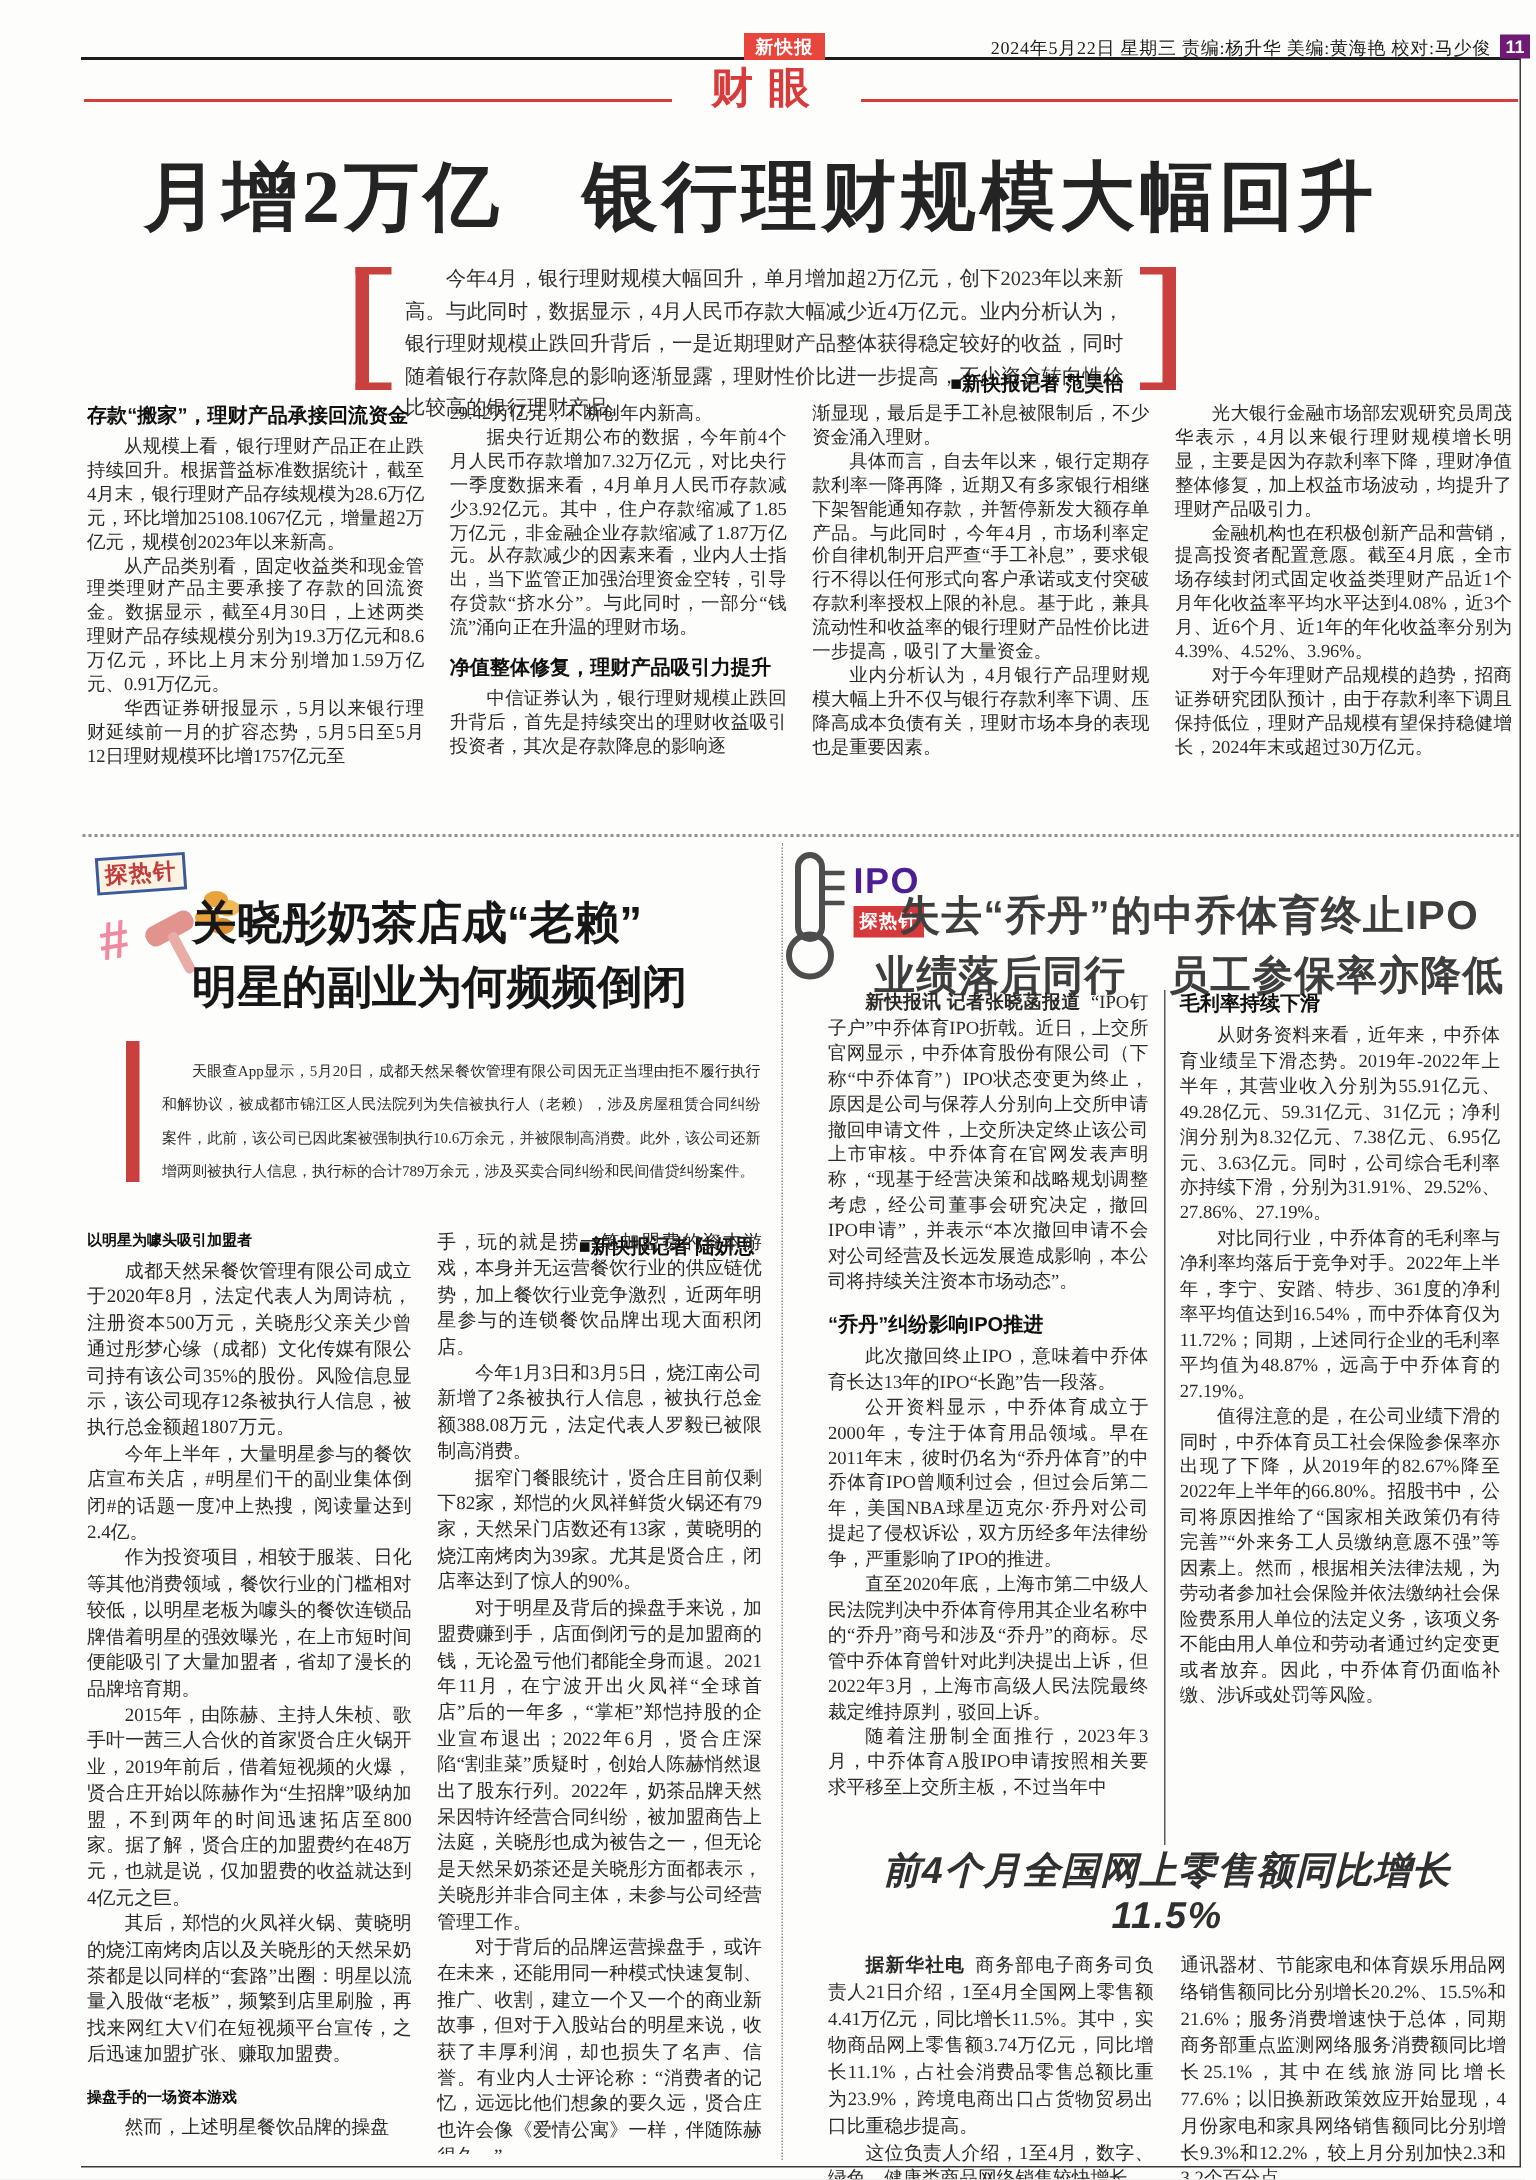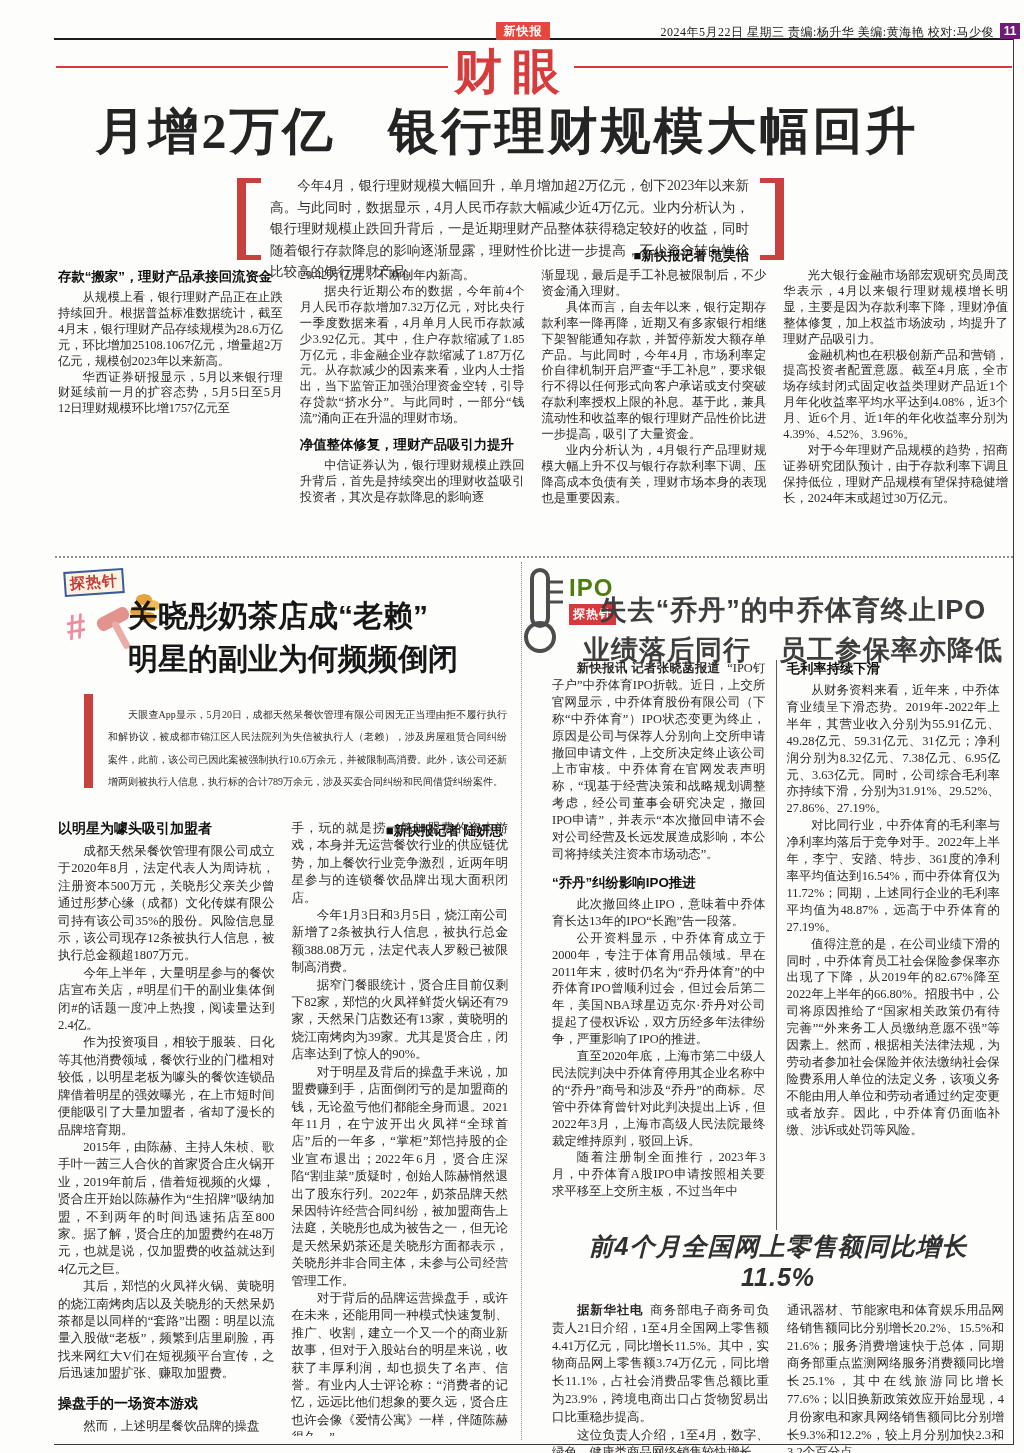--- a/index.html
+++ b/index.html
@@ -9,21 +9,21 @@
   .top-rule{position:absolute;left:54px;top:38px;width:960px;border-top:2px solid #1d1d1d;}
   .right-rule{position:absolute;left:1013px;top:38px;height:1406px;border-left:1px solid #3a3a3a;}
   .bottom-rule{position:absolute;left:54px;top:1444px;width:960px;border-top:1px solid #3a3a3a;}
   .logo{position:absolute;left:496px;top:22px;width:54px;height:18px;background:#e8453c;color:#fff;
         font-family:"Liberation Sans",sans-serif;font-weight:bold;font-size:12px;line-height:18px;
         text-align:center;letter-spacing:1px;}
   .dateline{position:absolute;right:30px;top:24px;font-size:12px;color:#1c1c1c;letter-spacing:.5px;}
   .pagenum{position:absolute;right:4px;top:23px;width:20px;height:16px;background:#701a75;color:#fff;
            font-family:"Liberation Sans",sans-serif;font-weight:bold;font-size:12px;line-height:16px;text-align:center;}
   .section-title{position:absolute;left:0;right:0;top:40px;text-align:center;
-                 font-weight:bold;font-size:48px;color:#d63c3c;letter-spacing:10px;}
+                 font-weight:bold;font-size:28px;color:#d63c3c;letter-spacing:10px;}
   .red-line-l{position:absolute;left:56px;top:66px;width:392px;border-top:2px solid #d63c3c;}
   .red-line-r{position:absolute;left:574px;top:66px;width:438px;border-top:2px solid #d63c3c;}
   
   .lead-headline{position:absolute;left:0;right:10px;top:98px;text-align:center;font-weight:bold;
                  font-size:50px;letter-spacing:3px;color:#242424;}
   .intro{position:absolute;left:237px;top:175px;width:547px;height:90px;}
   .bracket-l{position:absolute;left:0;top:3px;width:15px;height:72px;
              border-left:9px solid #c9413e;border-top:5px solid #c9413e;border-bottom:5px solid #c9413e;}
   .bracket-r{position:absolute;right:0;top:3px;width:15px;height:72px;
              border-right:9px solid #c9413e;border-top:5px solid #c9413e;border-bottom:5px solid #c9413e;}
@@ -61,26 +61,26 @@
   .feat-left .headline{position:absolute;left:72px;right:2px;top:32px;text-align:left;
       font-family:"Liberation Sans",sans-serif;font-weight:bold;font-size:30px;line-height:43px;color:#171717;}
   .feat-left .intro-bar{position:absolute;left:28px;top:132px;width:9px;height:94px;background:#c9413e;}
   .feat-left .feat-intro{position:absolute;left:52px;right:4px;top:126px;font-size:10px;line-height:22.4px;
       text-align:justify;text-indent:2em;color:#2f2b28;margin-top:16px;}
   .feat-left .feat-byline{position:absolute;right:8px;top:260px;font-family:"Liberation Sans",sans-serif;
       font-weight:bold;font-size:13.2px;color:#111;}
   .feat-left .body-cols{position:absolute;left:2px;right:3px;top:258px;height:616px;display:flex;gap:17px;overflow:hidden;}
   .feat-left .col{flex:1;min-width:0;}
   .feat-left .para{font-size:12.6px;line-height:17.4px;}
-  .feat-left .subhead{font-size:14px;margin:0 0 5px 0;}
+  .feat-left .subhead{font-size:10px;margin:0 0 5px 0;}
   .feat-left .subhead:not(:first-child){margin-top:12px;}
   
   .feat-right{position:absolute;left:515px;top:562px;width:494px;height:878px;}
   .ipo-icon{position:absolute;left:2px;top:4px;width:100px;height:92px;}
-  .ipo-label{position:absolute;left:52px;top:8px;color:#4d7c0f;font-family:"Liberation Sans",sans-serif;
+  .ipo-label{position:absolute;left:52px;top:8px;color:#4c1d95;font-family:"Liberation Sans",sans-serif;
              font-weight:bold;font-size:24px;letter-spacing:1px;}
   .ipo-badge{position:absolute;left:52px;top:38px;background:#d6393b;color:#fff;
              font-family:"Liberation Sans",sans-serif;font-weight:bold;font-size:12px;padding:2px 4px;letter-spacing:1px;}
   .feat-right .headline{position:absolute;left:62px;right:0;top:28px;text-align:center;
       font-family:"Liberation Sans",sans-serif;font-weight:600;font-size:27px;line-height:40px;
       color:#3e3e3e;letter-spacing:1px;}
   .feat-right .body-cols{position:absolute;left:37px;right:9px;top:98px;height:570px;display:flex;overflow:hidden;}
   .feat-right .col{flex:1;min-width:0;}
   .feat-right .col:first-child{padding-right:10px;border-right:1px solid #5a5a5a;}
   .feat-right .col:last-child{padding-left:10px;}
@@ -114,20 +114,21 @@
   <div class="intro">
     <div class="bracket-l"></div>
     <div class="bracket-r"></div>
     <div class="intro-text">今年4月，银行理财规模大幅回升，单月增加超2万亿元，创下2023年以来新高。与此同时，数据显示，4月人民币存款大幅减少近4万亿元。业内分析认为，银行理财规模止跌回升背后，一是近期理财产品整体获得稳定较好的收益，同时随着银行存款降息的影响逐渐显露，理财性价比进一步提高，不少资金转向性价比较高的银行理财产品。</div>
     <div class="intro-byline">■新快报记者 范昊怡</div>
   </div>
   <div class="story-cols">
       <div class="col">
         <div class="subhead">存款“搬家”，理财产品承接回流资金</div>
         <p class="para">从规模上看，银行理财产品正在止跌持续回升。根据普益标准数据统计，截至4月末，银行理财产品存续规模为28.6万亿元，环比增加25108.1067亿元，增量超2万亿元，规模创2023年以来新高。</p>
+        <p class="para">从产品类别看，固定收益类和现金管理类理财产品主要承接了存款的回流资金。数据显示，截至4月30日，上述两类理财产品存续规模分别为19.3万亿元和8.6万亿元，环比上月末分别增加1.59万亿元、0.91万亿元。</p>
         <p class="para">华西证券研报显示，5月以来银行理财延续前一月的扩容态势，5月5日至5月12日理财规模环比增1757亿元至</p>
       </div>
       <div class="col">
         <p class="para cont">29.42万亿元，不断创年内新高。</p>
         <p class="para">据央行近期公布的数据，今年前4个月人民币存款增加7.32万亿元，对比央行一季度数据来看，4月单月人民币存款减少3.92亿元。其中，住户存款缩减了1.85万亿元，非金融企业存款缩减了1.87万亿元。从存款减少的因素来看，业内人士指出，当下监管正加强治理资金空转，引导存贷款“挤水分”。与此同时，一部分“钱流”涌向正在升温的理财市场。</p>
         <div class="subhead">净值整体修复，理财产品吸引力提升</div>
         <p class="para">中信证券认为，银行理财规模止跌回升背后，首先是持续突出的理财收益吸引投资者，其次是存款降息的影响逐</p>
       </div>
       <div class="col">
         <p class="para cont">渐显现，最后是手工补息被限制后，不少资金涌入理财。</p>

